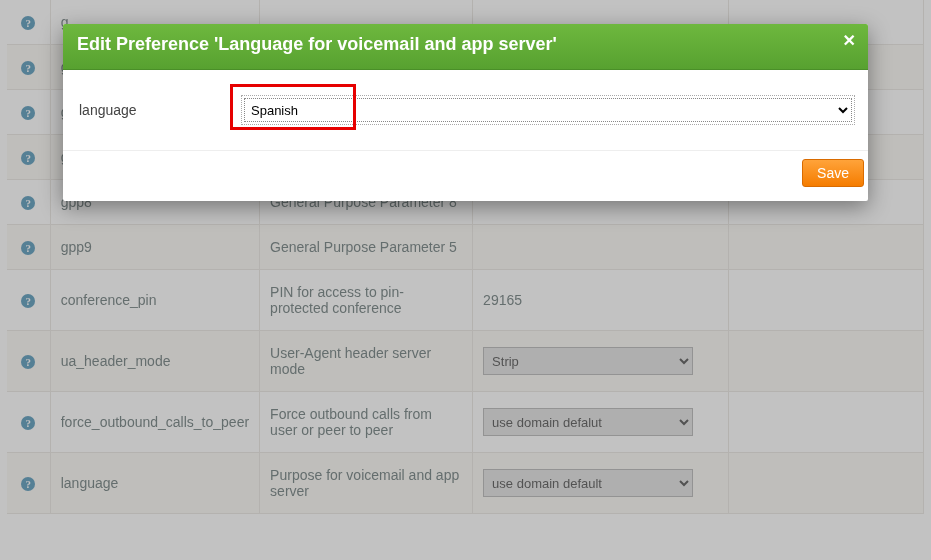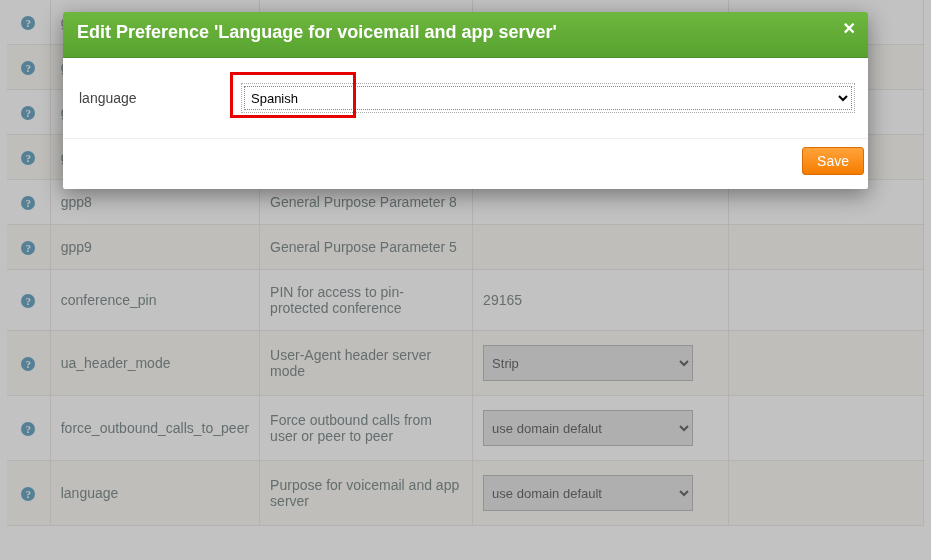--- a/index.html
+++ b/index.html
@@ -61,38 +61,38 @@
     font-size: 11px;
     font-weight: bold;
     color: #fff;
     background: #3a87ad;
     border-radius: 50%;
     text-align: center;
     font-family: Georgia, serif;
   }
   select.bg-sel {
     width: 210px;
-    height: 36px;
+    height: 28px;
     border: 1px solid #aaa;
     background: #ddd;
     color: #333;
     font-size: 13px;
     padding: 2px 4px;
   }
 
   .overlay {
     position: absolute;
     inset: 0;
     background: rgba(120,120,120,0.45);
   }
 
   .modal {
     position: absolute;
     left: 63px;
-    top: 12px;
+    top: 24px;
     width: 805px;
     background: #fff;
     box-shadow: 0 6px 22px rgba(0,0,0,0.4);
     border-radius: 2px;
   }
   .modal-header {
     background: linear-gradient(#6eb83e, #57a130);
     color: #fff;
     padding: 10px 14px 14px 14px;
     border-bottom: 1px solid #4a8f28;

